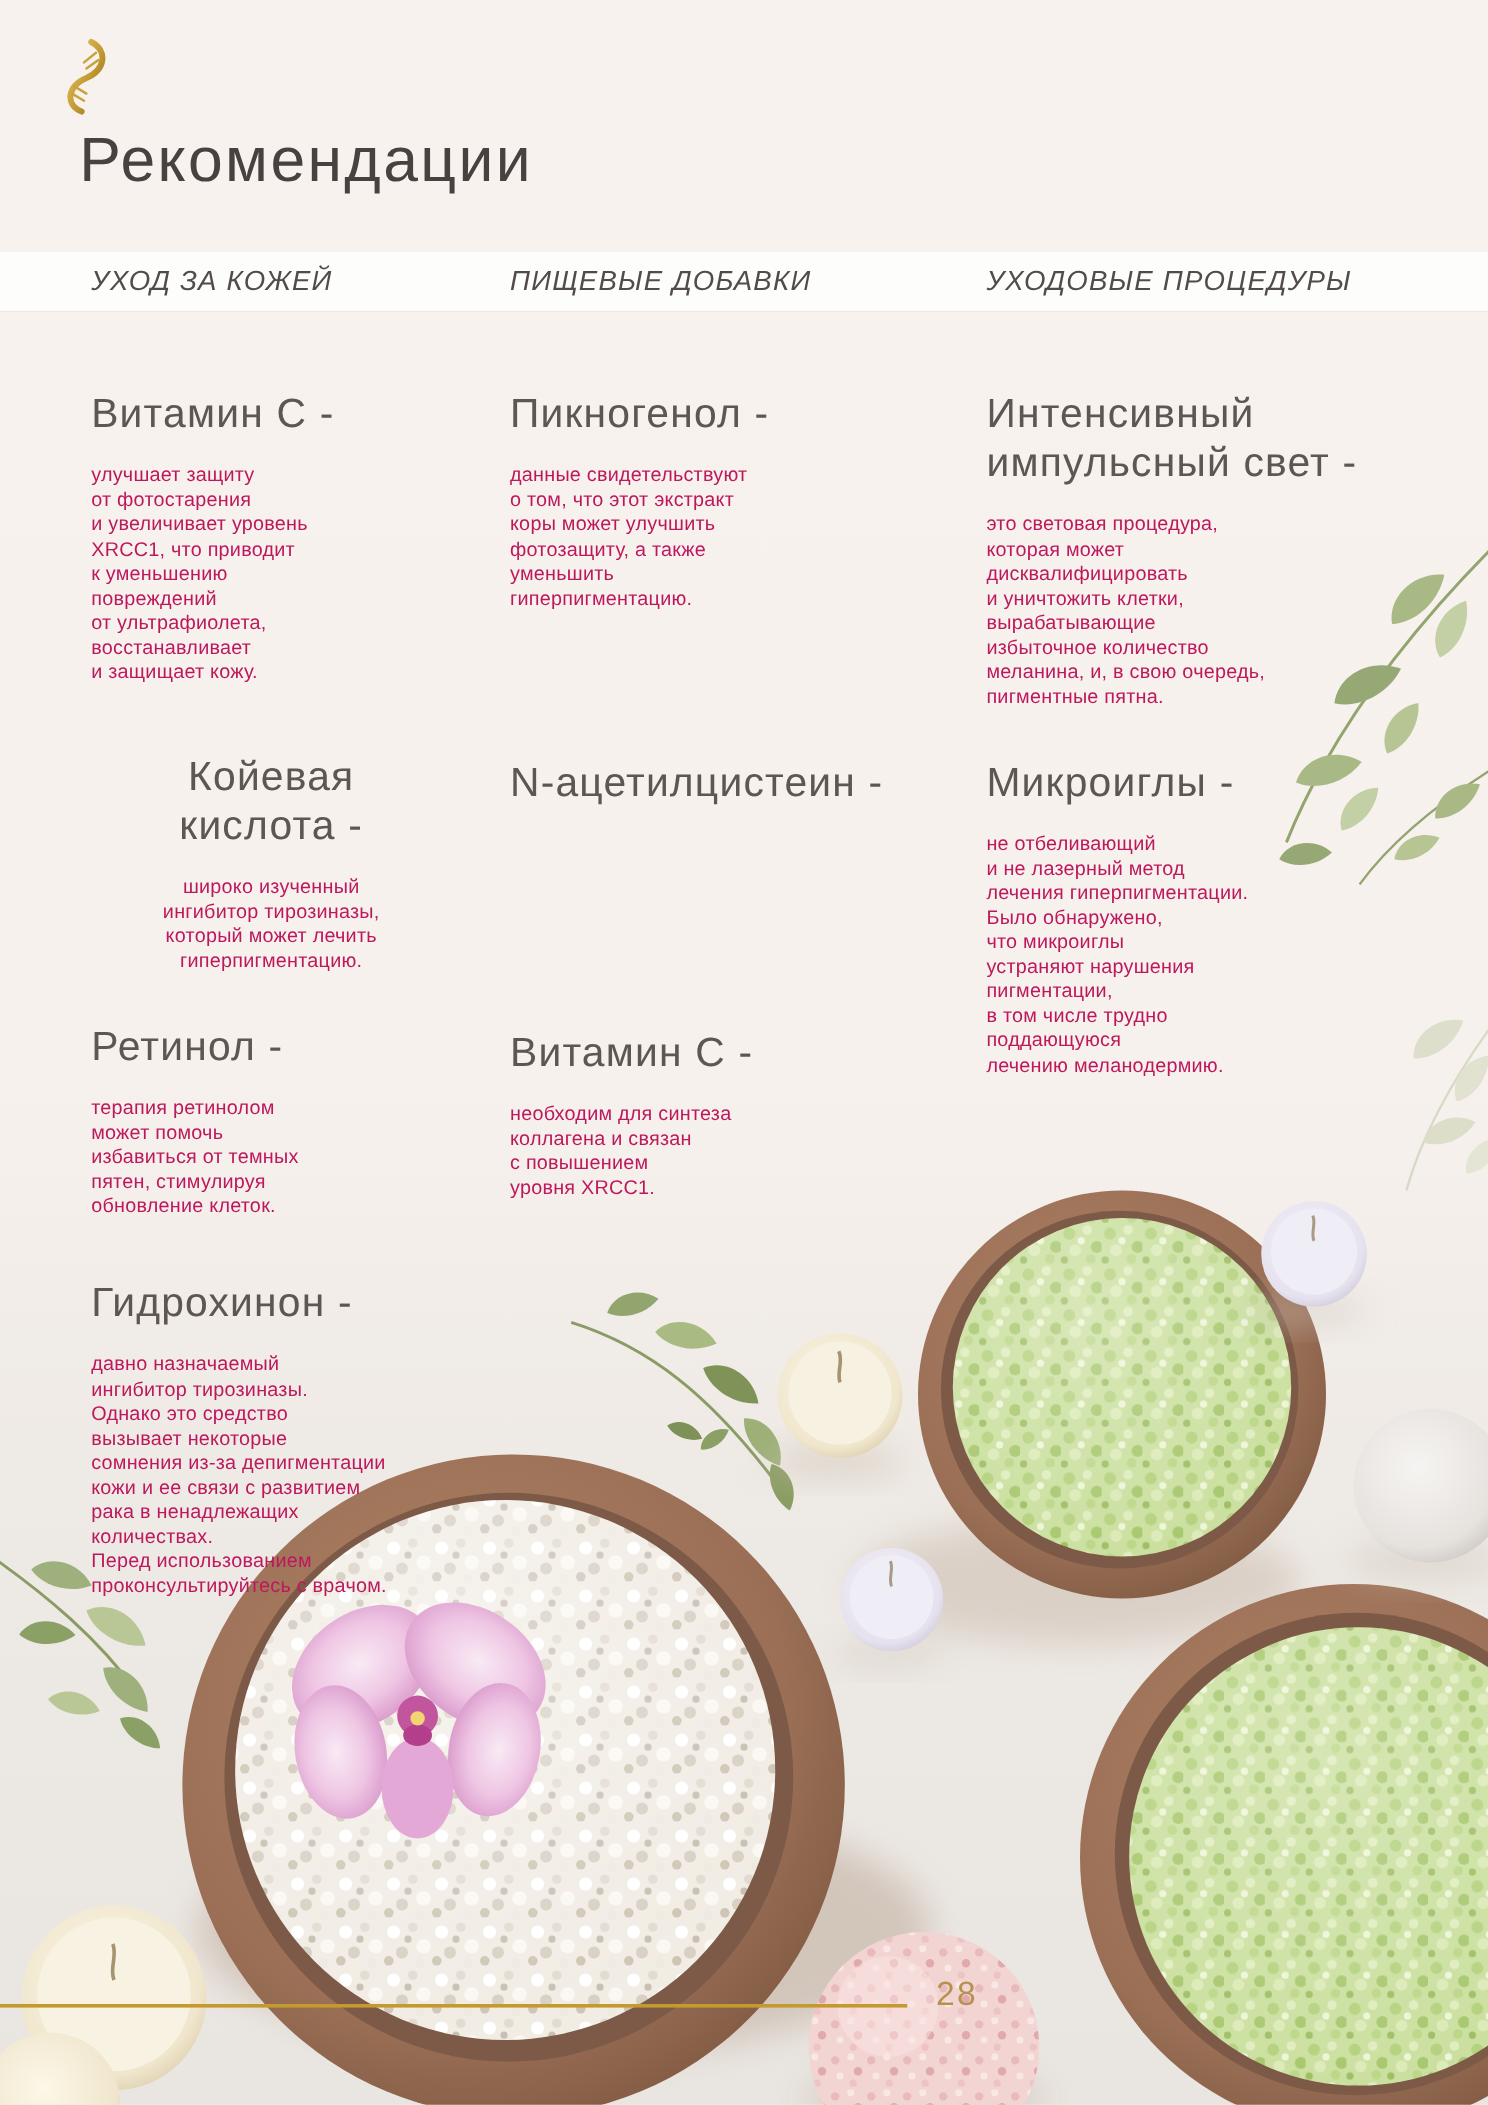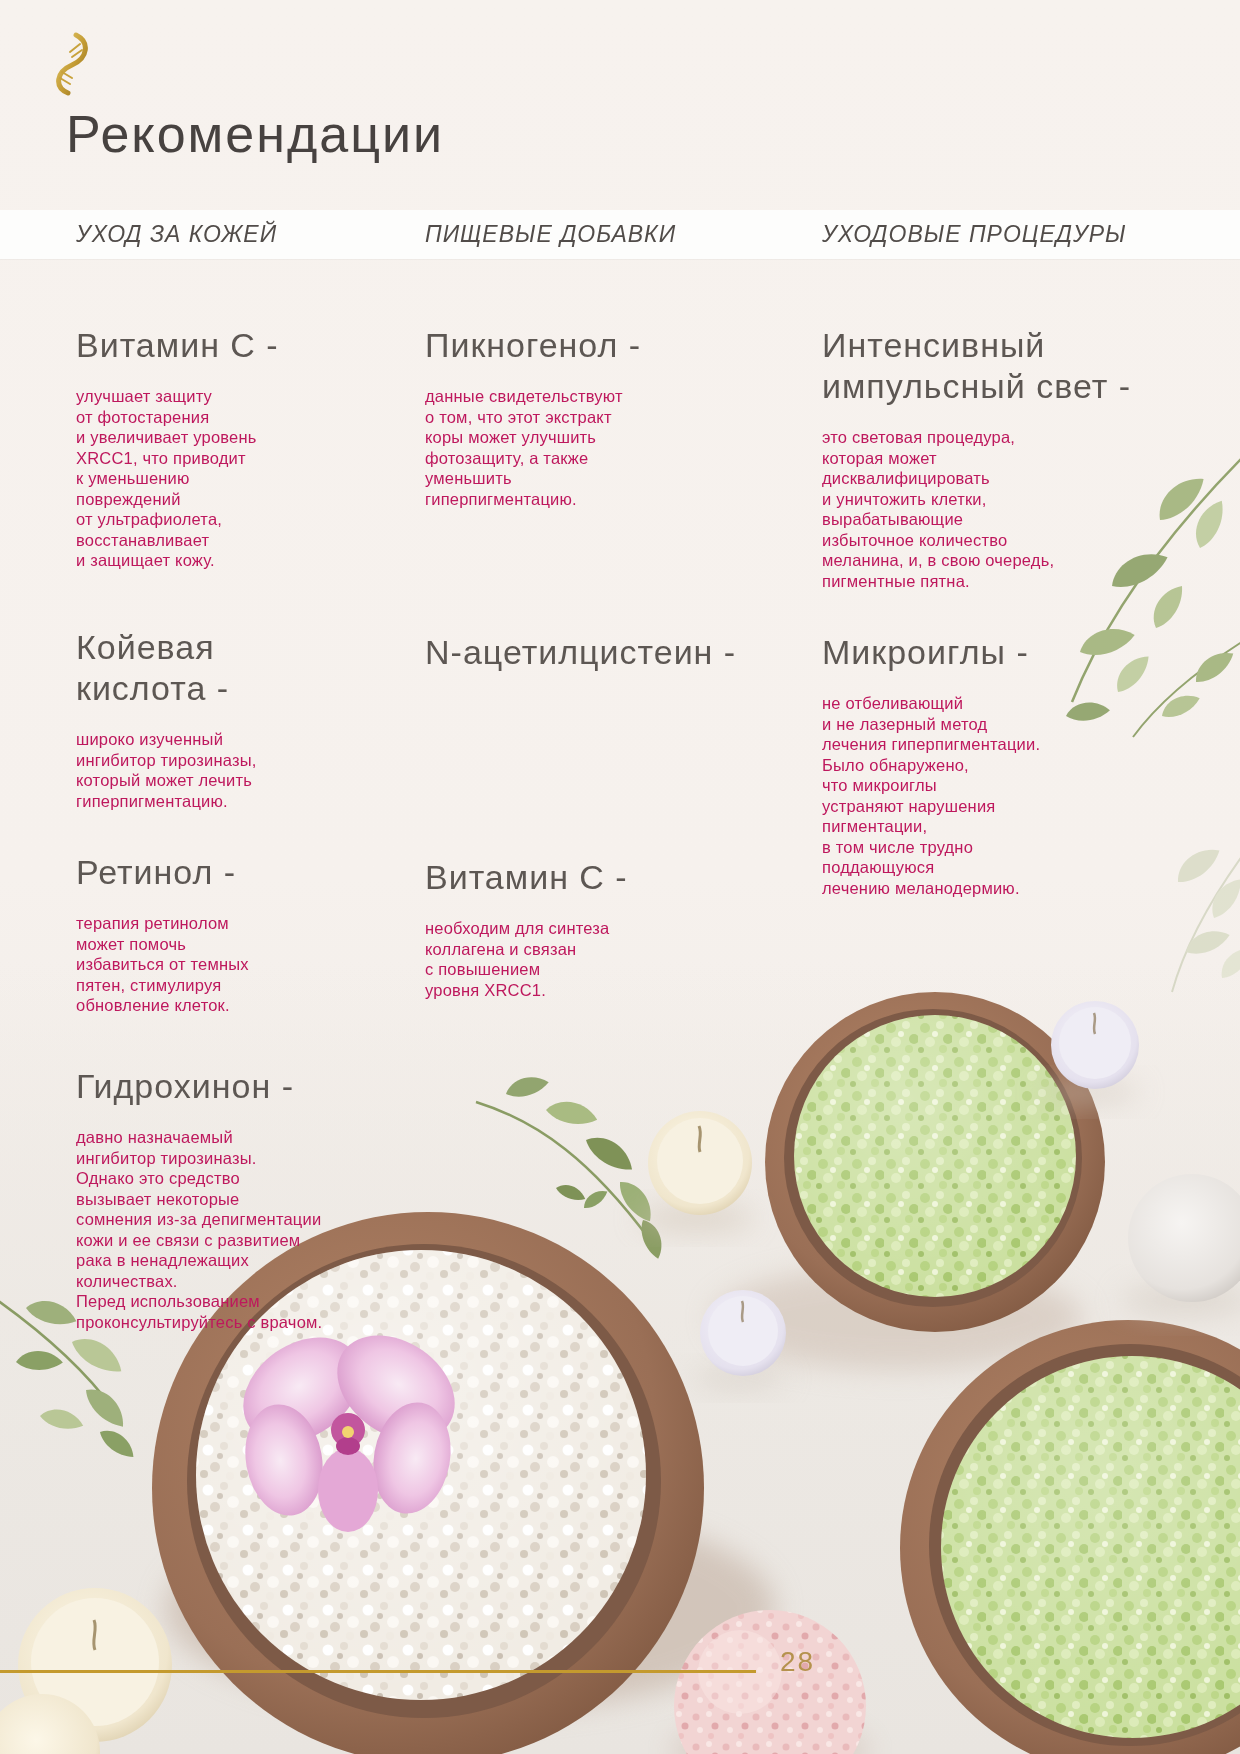--- a/index.html
+++ b/index.html
@@ -26,21 +26,21 @@
   .entry{position:absolute;}
   .term{
     font-size:34px;font-weight:300;color:#5d5753;letter-spacing:1px;
     line-height:41px;margin:0 0 20px 0;white-space:pre-line;
   }
   .desc{
     font-size:16.5px;font-weight:300;color:#be185d;letter-spacing:0.2px;
     line-height:20.5px;margin:0;white-space:pre-line;
   }
   .c1{left:76px;width:300px;} .c2{left:425px;width:320px;} .c3{left:822px;width:330px;}
-  .e-t1{top:325px;} .e-t2c1{top:627px;} .e-t3c1{top:852px;} .e-t4c1{top:1066px;}
+  .e-t1{top:325px;} .e-t2c1{top:627px;text-align:center;} .e-t3c1{top:852px;} .e-t4c1{top:1066px;}
   .e-t2{top:632px;} .e-t3{top:857px;}
   .photo{position:absolute;left:0;top:0;width:1240px;height:1754px;pointer-events:none;}
   .gold-line{position:absolute;left:0;top:1670px;width:756px;height:2.5px;background:#c49a2e;}
   .page-number{
     position:absolute;left:780px;top:1646px;
     font-size:28px;font-weight:300;color:#b5924d;letter-spacing:2px;
   }
 </style>
 </head>
 <body>

